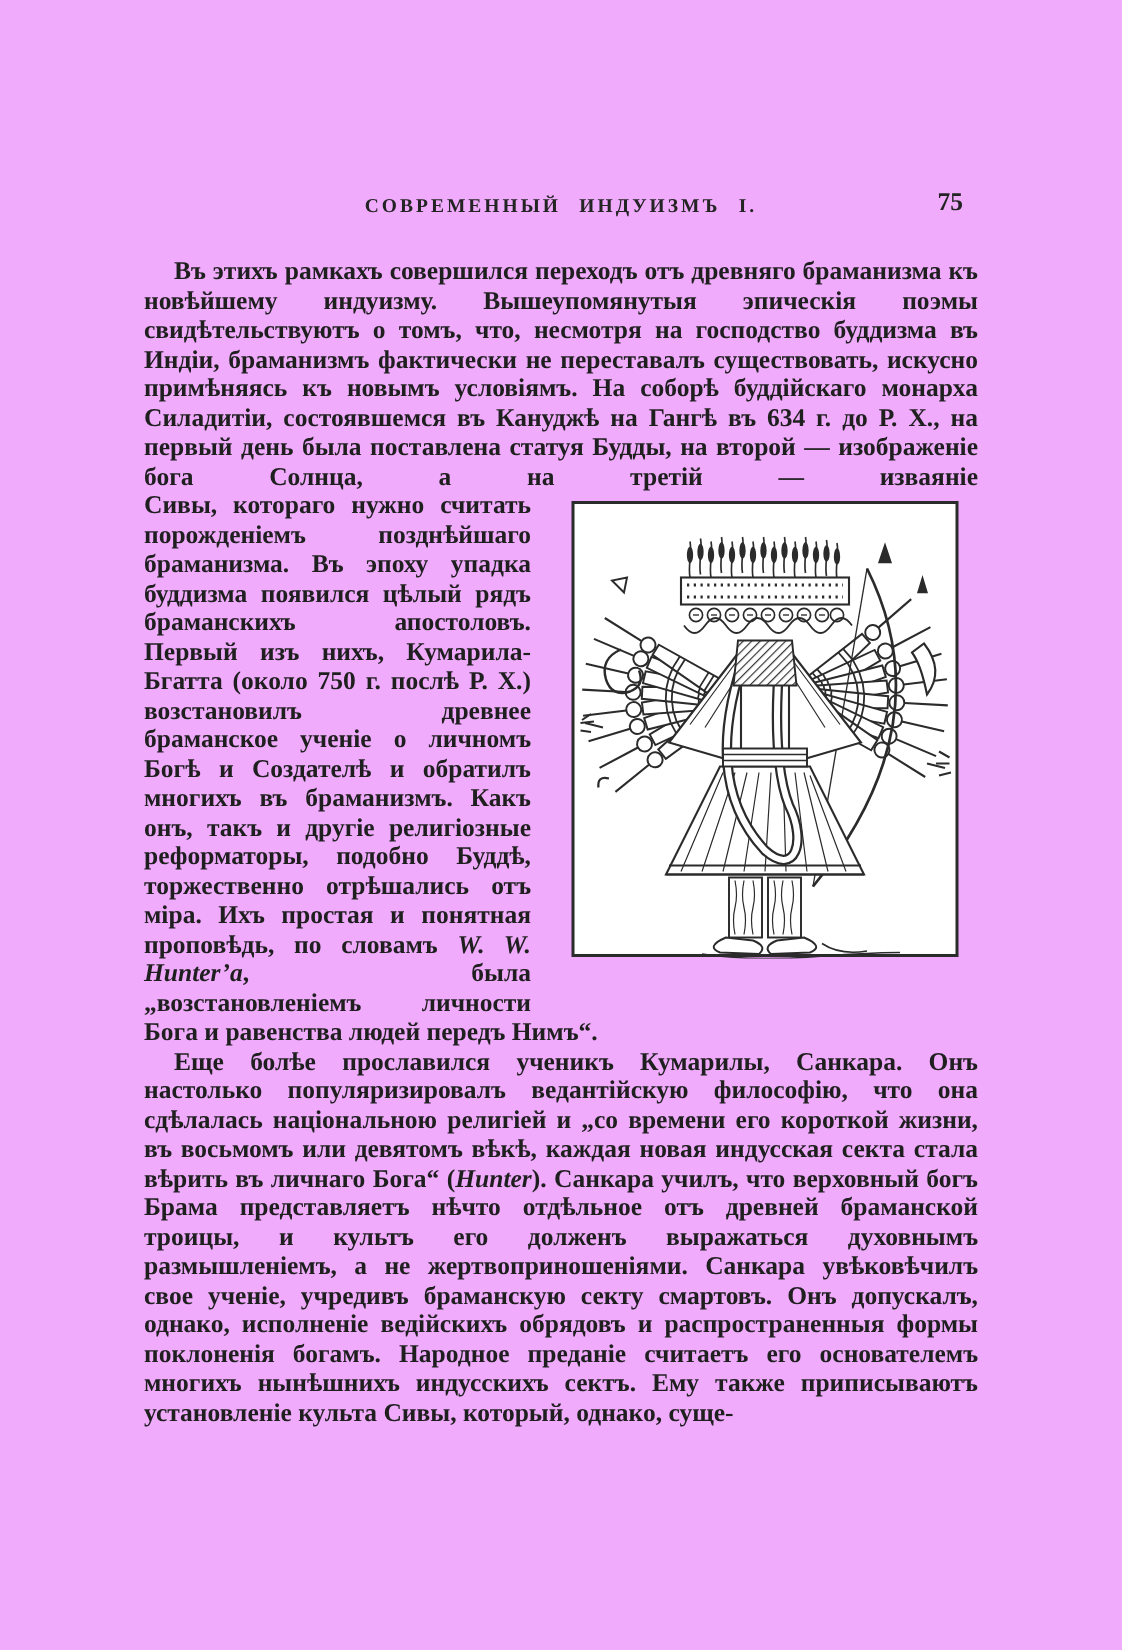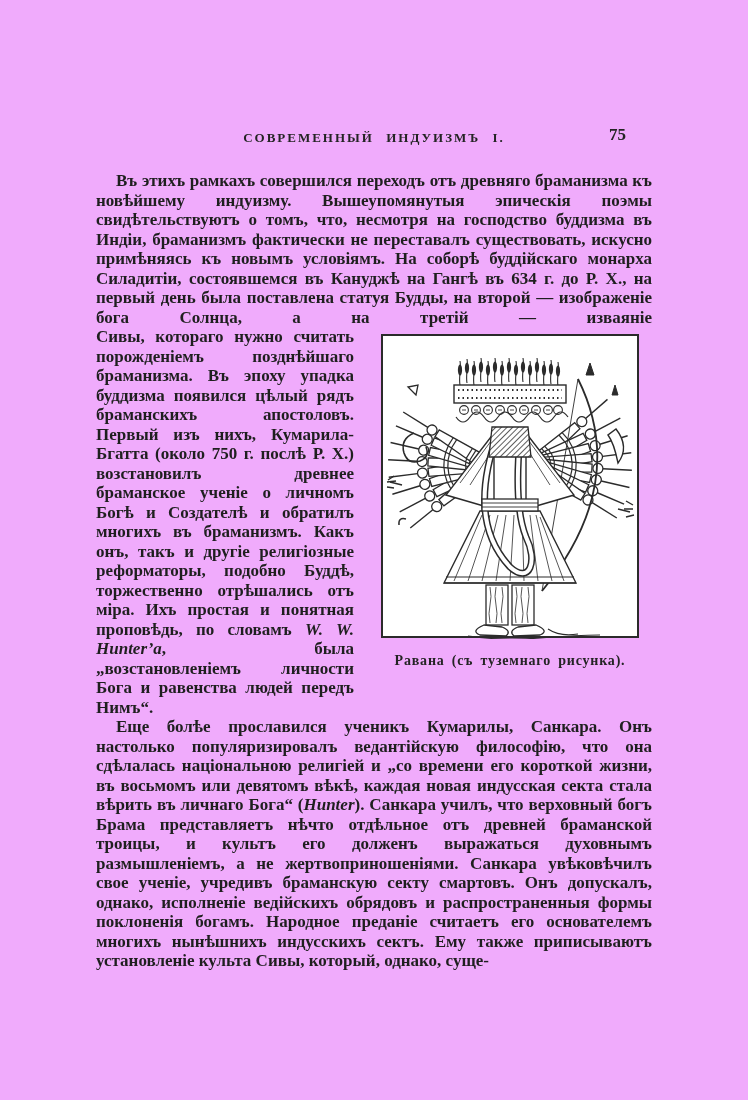--- a/index.html
+++ b/index.html
@@ -19,21 +19,21 @@
     text-align:center;
     margin-bottom:23px;
     height:20px;
   }
   .running-title{
     font-size:13px;font-weight:700;letter-spacing:2px;word-spacing:7px;
     color:#242424;
     display:inline-block;
   }
   .page-number{
-    position:absolute;right:26px;top:-3px;
+    position:absolute;right:10px;top:-3px;
     font-size:17px;font-weight:700;color:#242424;
   }
   .body-text{
     font-size:17px;font-weight:700;line-height:19.5px;
     text-align:justify;
     hyphens:auto;-webkit-hyphens:auto;
   }
   .para{margin:0;padding:0;}
   .indent{text-indent:20px;}
   .force-justify{text-align-last:justify;}
@@ -209,21 +209,20 @@
                   <line x1="142" y1="77" x2="146" y2="77"></line>
                 <line x1="154" y1="77" x2="158" y2="77"></line>
                   <line x1="166" y1="77" x2="170" y2="77"></line>
               </g>
 
               <path d="M76,84 q7,10 14,0 t14,0 t14,0 t14,0 t14,0 t14,0 t14,0 t14,0" fill="none" stroke="#2b2b2b" stroke-width="1.2"></path>
 
               <polygon points="112,94 148,94 151,124 109,124" fill="url(#hatch)" stroke="#2b2b2b" stroke-width="1.3"></polygon>
             </svg>
           </span>
-          <span class="figure-caption">Равана (съ туземнаго рисунка).</span>
         </span><span>Сивы, котораго нужно считать порожденіемъ позднѣйшаго браманизма. Въ эпоху упадка буддизма появился цѣлый рядъ браманскихъ апостоловъ. Первый изъ нихъ, Кумарила-Бгатта (около 750 г. послѣ Р. Х.) возстановилъ древнее браманское ученіе о личномъ Богѣ и Создателѣ и обратилъ многихъ въ браманизмъ. Какъ онъ, такъ и другіе религіозные реформаторы, подобно Буддѣ, торжественно отрѣшались отъ міра. Ихъ простая и понятная проповѣдь, по словамъ </span><span class="lat-italic">W. W. Hunter’а</span><span>, была „возстановленіемъ личности Бога и равенства людей передъ Нимъ“.</span>
       </p>
 
       <p class="para indent"><span>Еще болѣе прославился ученикъ Кумарилы, Санкара. Онъ настолько популяризировалъ ведантійскую философію, что она сдѣлалась національною религіей и „со времени его короткой жизни, въ восьмомъ или девятомъ вѣкѣ, каждая новая индусская секта стала вѣрить въ личнаго Бога“ (</span><span class="lat-italic">Hunter</span><span>). Санкара училъ, что верховный богъ Брама представляетъ нѣчто отдѣльное отъ древней браманской троицы, и культъ его долженъ выражаться духовнымъ размышленіемъ, а не жертвоприношеніями. Санкара увѣковѣчилъ свое ученіе, учредивъ браманскую секту смартовъ. Онъ допускалъ, однако, исполненіе ведійскихъ обрядовъ и распространенныя формы поклоненія богамъ. Народное преданіе считаетъ его основателемъ многихъ нынѣшнихъ индусскихъ сектъ. Ему также приписываютъ установленіе культа Сивы, который, однако, суще-</span></p>
 
     </div>
   </div>
 </div>
 
 </body></html>

